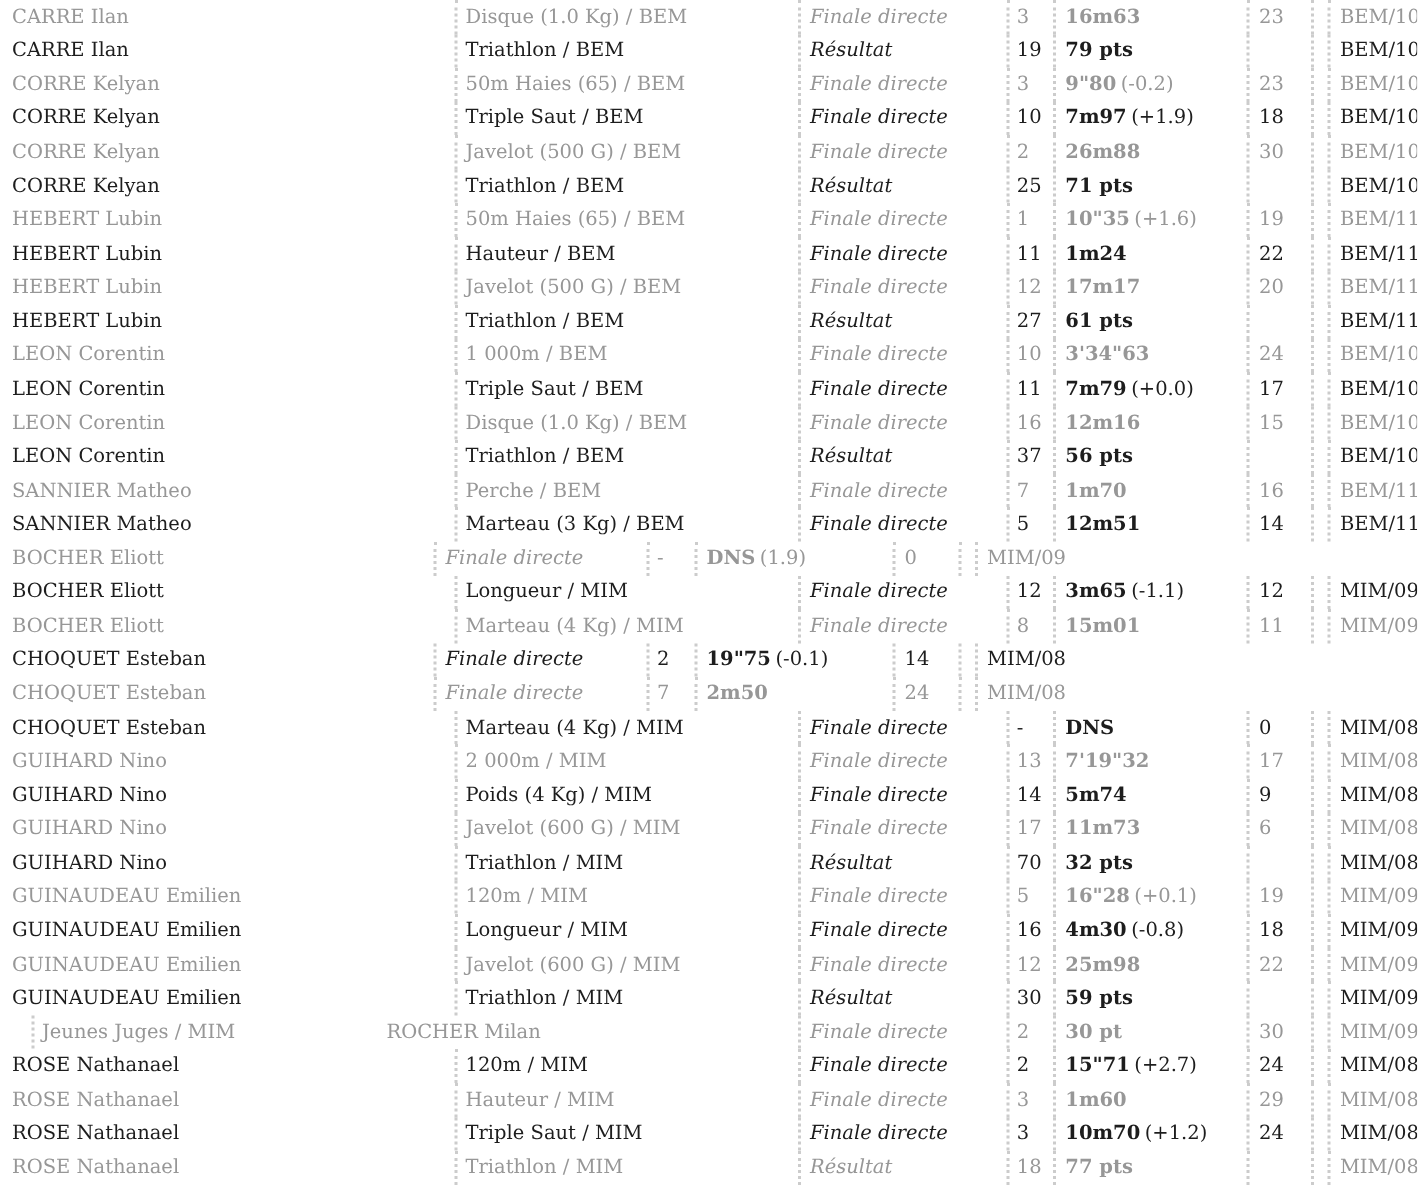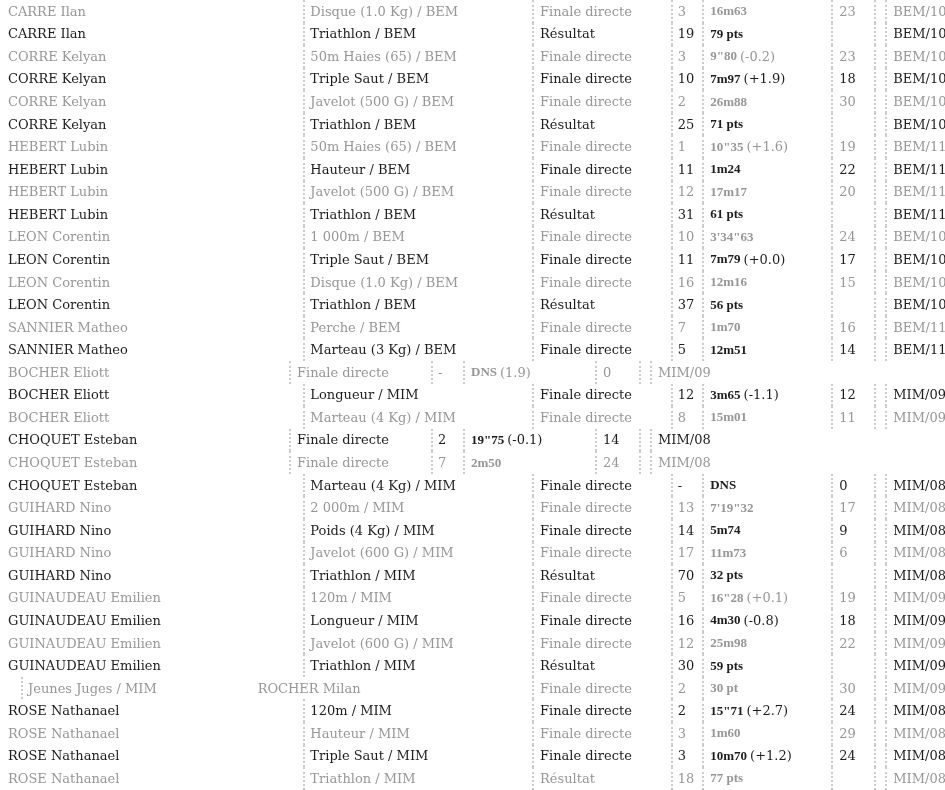--- a/index.html
+++ b/index.html
@@ -36,27 +36,27 @@
     display: flex;
     align-items: center;
     overflow: hidden;
     white-space: nowrap;
   }
   .sep {
     border-left: 2px dotted var(--divider, #cccccc);
   }
   .c-name   { width: 289px; padding-left: 8px; }
   .c-event  { width: 234px; padding-left: 5px; margin-left: 21px; }
-  .c-type   { width: 142px; padding-left: 6px; }
+  .c-type   { width: 142px; padding-left: 6px; font-style: italic; }
   .c-rank   { width: 32px;  padding-left: 5px; }
   .c-perf   { width: 132px; padding-left: 6px; }
   .c-points { width: 44px;  padding-left: 6px; }
   .c-spacer { width: 11px; }
   .c-cat    { width: 61px;  padding-left: 6px; }
-  .perf-value { font-weight: bold; font-family: Liberation Serif, serif; }
+  .perf-value { font-weight: bold; }
   .perf-wind  { margin-left: 3px; }
 </style>
 </head>
 <body>
 
 <div id="app" style="--row-dark: #1d1d1d; --row-light: #979797; --divider: #cccccc; background: rgb(255, 255, 255);">
   <div class="results-table" id="results-table">
       <div class="row light">
     <div class="cell c-name">CARRE Ilan</div>
     <div class="cell c-event sep">Disque (1.0 Kg) / BEM</div>
@@ -171,21 +171,21 @@
       <span class="perf-wind"></span>
     </div>
     <div class="cell c-points sep">20</div>
     <div class="cell c-spacer sep"></div>
     <div class="cell c-cat sep">BEM/11</div>
   </div>
       <div class="row dark">
     <div class="cell c-name">HEBERT Lubin</div>
     <div class="cell c-event sep">Triathlon / BEM</div>
     <div class="cell c-type sep">Résultat</div>
-    <div class="cell c-rank sep">31</div>
+    <div class="cell c-rank sep">27</div>
     <div class="cell c-perf sep">
       <span class="perf-value">61 pts</span>
       <span class="perf-wind"></span>
     </div>
     <div class="cell c-points sep"></div>
     <div class="cell c-spacer sep"></div>
     <div class="cell c-cat sep">BEM/11</div>
   </div>
       <div class="row light">
     <div class="cell c-name">LEON Corentin</div>

